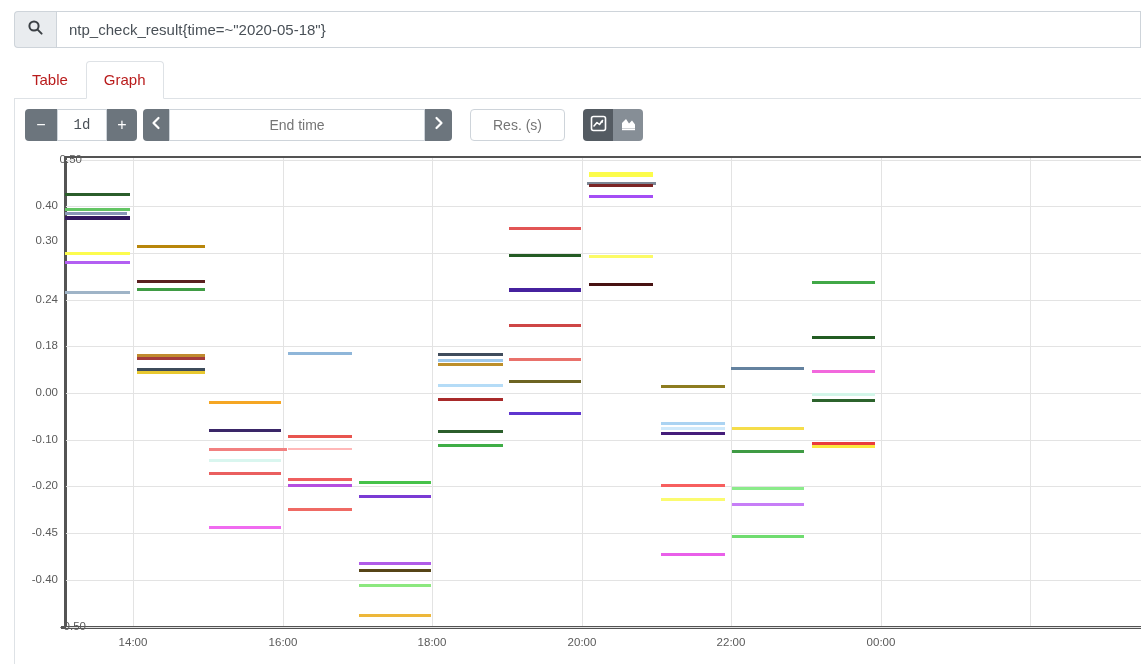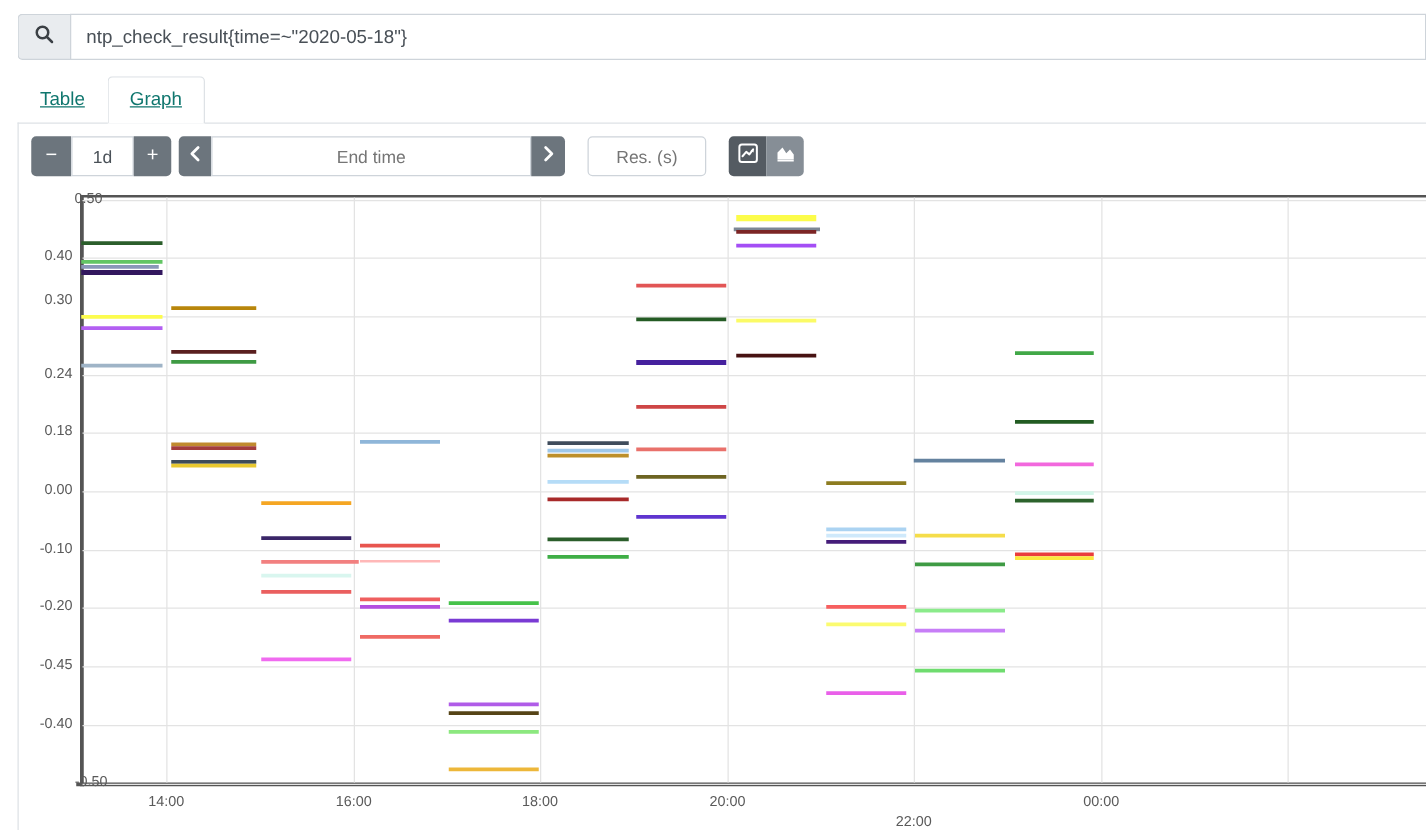--- a/index.html
+++ b/index.html
@@ -6,21 +6,21 @@
   body{width:1141px;height:664px;overflow:hidden;font-family:"Liberation Sans",sans-serif;position:relative;}
   .stage{position:absolute;inset:0;}
 
   
   .search-row{position:absolute;left:14px;top:11px;right:0;height:37px;display:flex;}
   .search-addon{width:41px;background:#e9ecef;border:1px solid #ced4da;border-right:none;border-radius:4px 0 0 4px;display:flex;align-items:center;justify-content:center;}
   .search-input{flex:1;border:1px solid #ced4da;border-radius:0;padding:0 12px;font-size:15px;color:#495057;font-family:"Liberation Sans",sans-serif;outline:none;}
 
   
   .tabs{position:absolute;left:14px;top:60px;right:0;height:38px;display:flex;border-bottom:1px solid #dee2e6;}
-  .tab{padding:9px 17px;font-size:15px;color:#0f766e;cursor:pointer;border:1px solid transparent;border-radius:4px 4px 0 0;position:relative;top:1px;text-decoration:underline;}
+  .tab{padding:9px 17px;font-size:15px;color:#b91c1c;cursor:pointer;border:1px solid transparent;border-radius:4px 4px 0 0;position:relative;top:1px;}
   .tab.active{background:#fff;border-color:#dee2e6 #dee2e6 #fff;}
 
   
   .panel{position:absolute;left:14px;top:98px;right:0;bottom:0;border-left:1px solid #dee2e6;}
 
   
   .ctl{position:absolute;height:32px;display:flex;}
   .btn{background:#6c757d;color:#fff;border:none;display:flex;align-items:center;justify-content:center;font-size:16px;cursor:pointer;padding:0;}
   .btn.rl{border-radius:4px 0 0 4px;}
   .btn.rr{border-radius:0 4px 4px 0;}
@@ -59,21 +59,21 @@
     <div class="tab">Table</div>
     <div class="tab active">Graph</div>
   </div>
 
   <div class="panel"></div>
 
   <div class="ctl" style="left:25px;top:109px;">
     <button class="btn rl" style="width:32px;">
         <span>−</span>
       </button>
-    <input style="width: 48px;" value="1d">
+    <input style="width: 48px; font-family: Liberation Mono, monospace;" value="1d">
     <button class="btn rr" style="width:30px;">
         <span>+</span>
       </button>
   </div>
 
   <div class="ctl" style="left:143px;top:109px;">
     <button class="btn rl" style="width:26px;">
       <span><svg width="12" height="14" viewBox="0 0 12 14">
             <path d="M8.5 2 L3.5 7 L8.5 12" fill="none" stroke="#fff" stroke-width="2.2" stroke-linecap="round" stroke-linejoin="round"></path>
           </svg></span>
@@ -138,21 +138,21 @@
       <div class="ylab" style="left: 14px; top: 620px; margin-left: 28px;">-0.50</div>
       <div class="vgrid" style="left: 133px;"></div>
       <div class="xlab" style="left: 103px;">14:00</div>
       <div class="vgrid" style="left: 283px;"></div>
       <div class="xlab" style="left: 253px;">16:00</div>
       <div class="vgrid" style="left: 432px;"></div>
       <div class="xlab" style="left: 402px;">18:00</div>
       <div class="vgrid" style="left: 582px;"></div>
       <div class="xlab" style="left: 552px;">20:00</div>
       <div class="vgrid" style="left: 731px;"></div>
-      <div class="xlab" style="left: 701px; margin-top: 16px;">22:00</div>
+      <div class="xlab" style="left: 701px;">22:00</div>
       <div class="vgrid" style="left: 881px;"></div>
       <div class="xlab" style="left: 851px;">00:00</div>
       <div class="vgrid" style="left: 1030px;"></div>
       <div class="xlab" style="left: 1000px; margin-top: 31px;">02:00</div>
       <div class="seg" style="left: 65px; width: 65px; top: 193px; height: 3px; background: rgb(43, 94, 43);"></div>
       <div class="seg" style="left: 65px; width: 65px; top: 208px; height: 3px; background: rgb(99, 197, 100);"></div>
       <div class="seg" style="left: 65px; width: 62px; top: 212px; height: 3px; background: rgb(138, 151, 184);"></div>
       <div class="seg" style="left: 65px; width: 65px; top: 216px; height: 4px; background: rgb(50, 23, 94);"></div>
       <div class="seg" style="left: 65px; width: 65px; top: 252px; height: 3px; background: rgb(252, 252, 78);"></div>
       <div class="seg" style="left: 65px; width: 65px; top: 261px; height: 3px; background: rgb(179, 95, 242);"></div>

